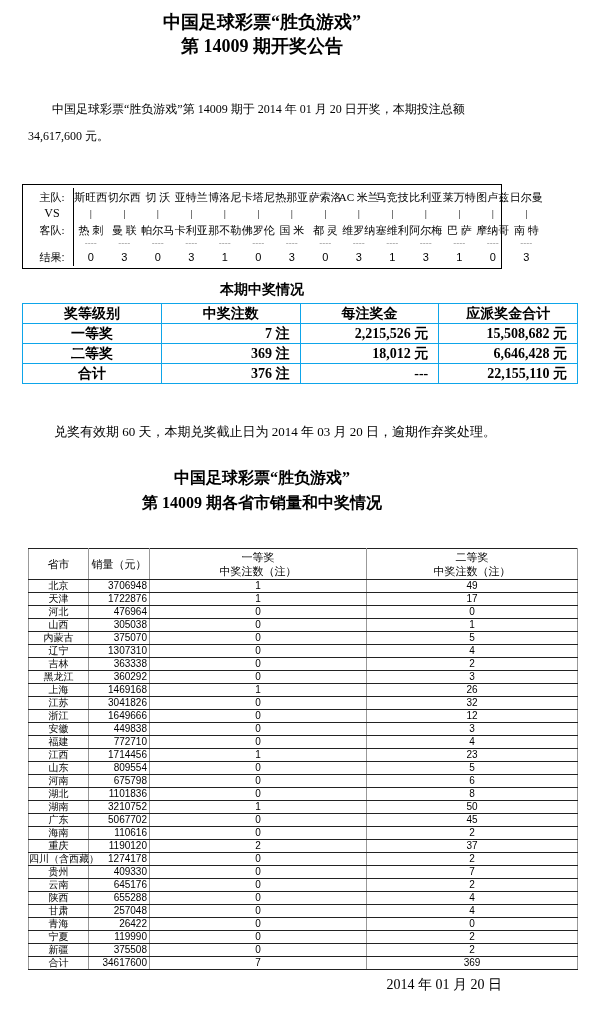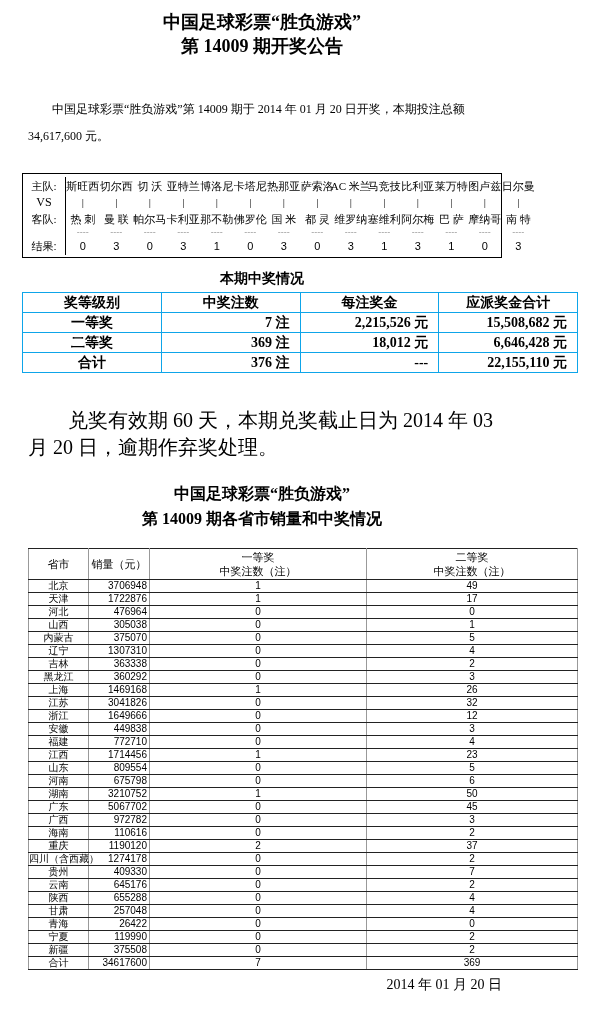--- a/index.html
+++ b/index.html
@@ -11,24 +11,24 @@
     position:relative; overflow:hidden;
   }
   .page { width:524px; height:1020px; position:relative; }
 
   
   .doc-title { text-align:center; font-weight:bold; font-size:18px; line-height:24px; padding-top:10px; }
   .intro { margin:38px 24px 0 28px; font-size:12px; line-height:27px; text-indent:2em; }
 
   
   .match-table {
-    margin:23px 22px 0 22px;
+    margin:34px 22px 0 22px;
     border:1px solid #000;
     display:flex;
-    padding:3px 0 2px 0;
+    padding:3px 0 2px 8px;
     font-size:11px;
   }
   .match-label-col {
     width:43px; border-right:1px solid #000;
     display:flex; flex-direction:column; align-items:center; flex:none;
   }
   .match-col { flex:1; display:flex; flex-direction:column; align-items:center; min-width:0; }
   .mrow-home  { height:18px; line-height:18px; white-space:nowrap; }
   .mrow-vs    { height:15px; line-height:15px; color:#000; }
   .mrow-away  { height:18px; line-height:18px; white-space:nowrap; }
@@ -46,27 +46,27 @@
     font-size:14px;
   }
   table.prize th, table.prize td {
     border:1px solid #0ea5e9; height:19px; line-height:19px;
     font-weight:bold; overflow:hidden; white-space:nowrap;
   }
   table.prize th { text-align:center; }
   table.prize td.c-level { text-align:center; }
   table.prize td.c-num   { text-align:right; padding-right:10px; }
 
-  .redeem { margin:34px 24px 0 28px; font-size:20px; line-height:27px; text-indent:2em; }
+  .redeem { margin:34px 24px 0 28px; font-size:13px; line-height:27px; text-indent:2em; }
 
   .section-title { margin-top:20px; text-align:center; font-weight:bold; font-size:16px; line-height:25px; }
 
   
   table.prov {
-    margin:17px 0 0 28px; width:549px;
+    margin:33px 0 0 28px; width:549px;
     border-collapse:collapse; table-layout:fixed;
     font-family:"Liberation Sans","DejaVu Sans",sans-serif;
     font-size:10px;
   }
   table.prov col.c1 { width:60px; }
   table.prov col.c2 { width:61px; }
   table.prov col.c3 { width:217px; }
   table.prov col.c4 { width:211px; }
   table.prov th, table.prov td {
     border-top:1px solid #222; border-bottom:1px solid #222;
@@ -386,41 +386,41 @@
           <td>5</td>
         </tr>
 
         <tr>
           <td class="name">河南</td>
           <td class="sales">675798</td>
           <td>0</td>
           <td>6</td>
         </tr>
 
+        <tr>
+          <td class="name">湖北</td>
+          <td class="sales">1101836</td>
+          <td>0</td>
+          <td>8</td>
+        </tr>
 
         <tr>
           <td class="name">湖南</td>
           <td class="sales">3210752</td>
           <td>1</td>
           <td>50</td>
         </tr>
 
         <tr>
           <td class="name">广东</td>
           <td class="sales">5067702</td>
           <td>0</td>
           <td>45</td>
         </tr>
 
-        <tr>
-          <td class="name">广西</td>
-          <td class="sales">972782</td>
-          <td>0</td>
-          <td>3</td>
-        </tr>
 
         <tr>
           <td class="name">海南</td>
           <td class="sales">110616</td>
           <td>0</td>
           <td>2</td>
         </tr>
 
         <tr>
           <td class="name">重庆</td>

